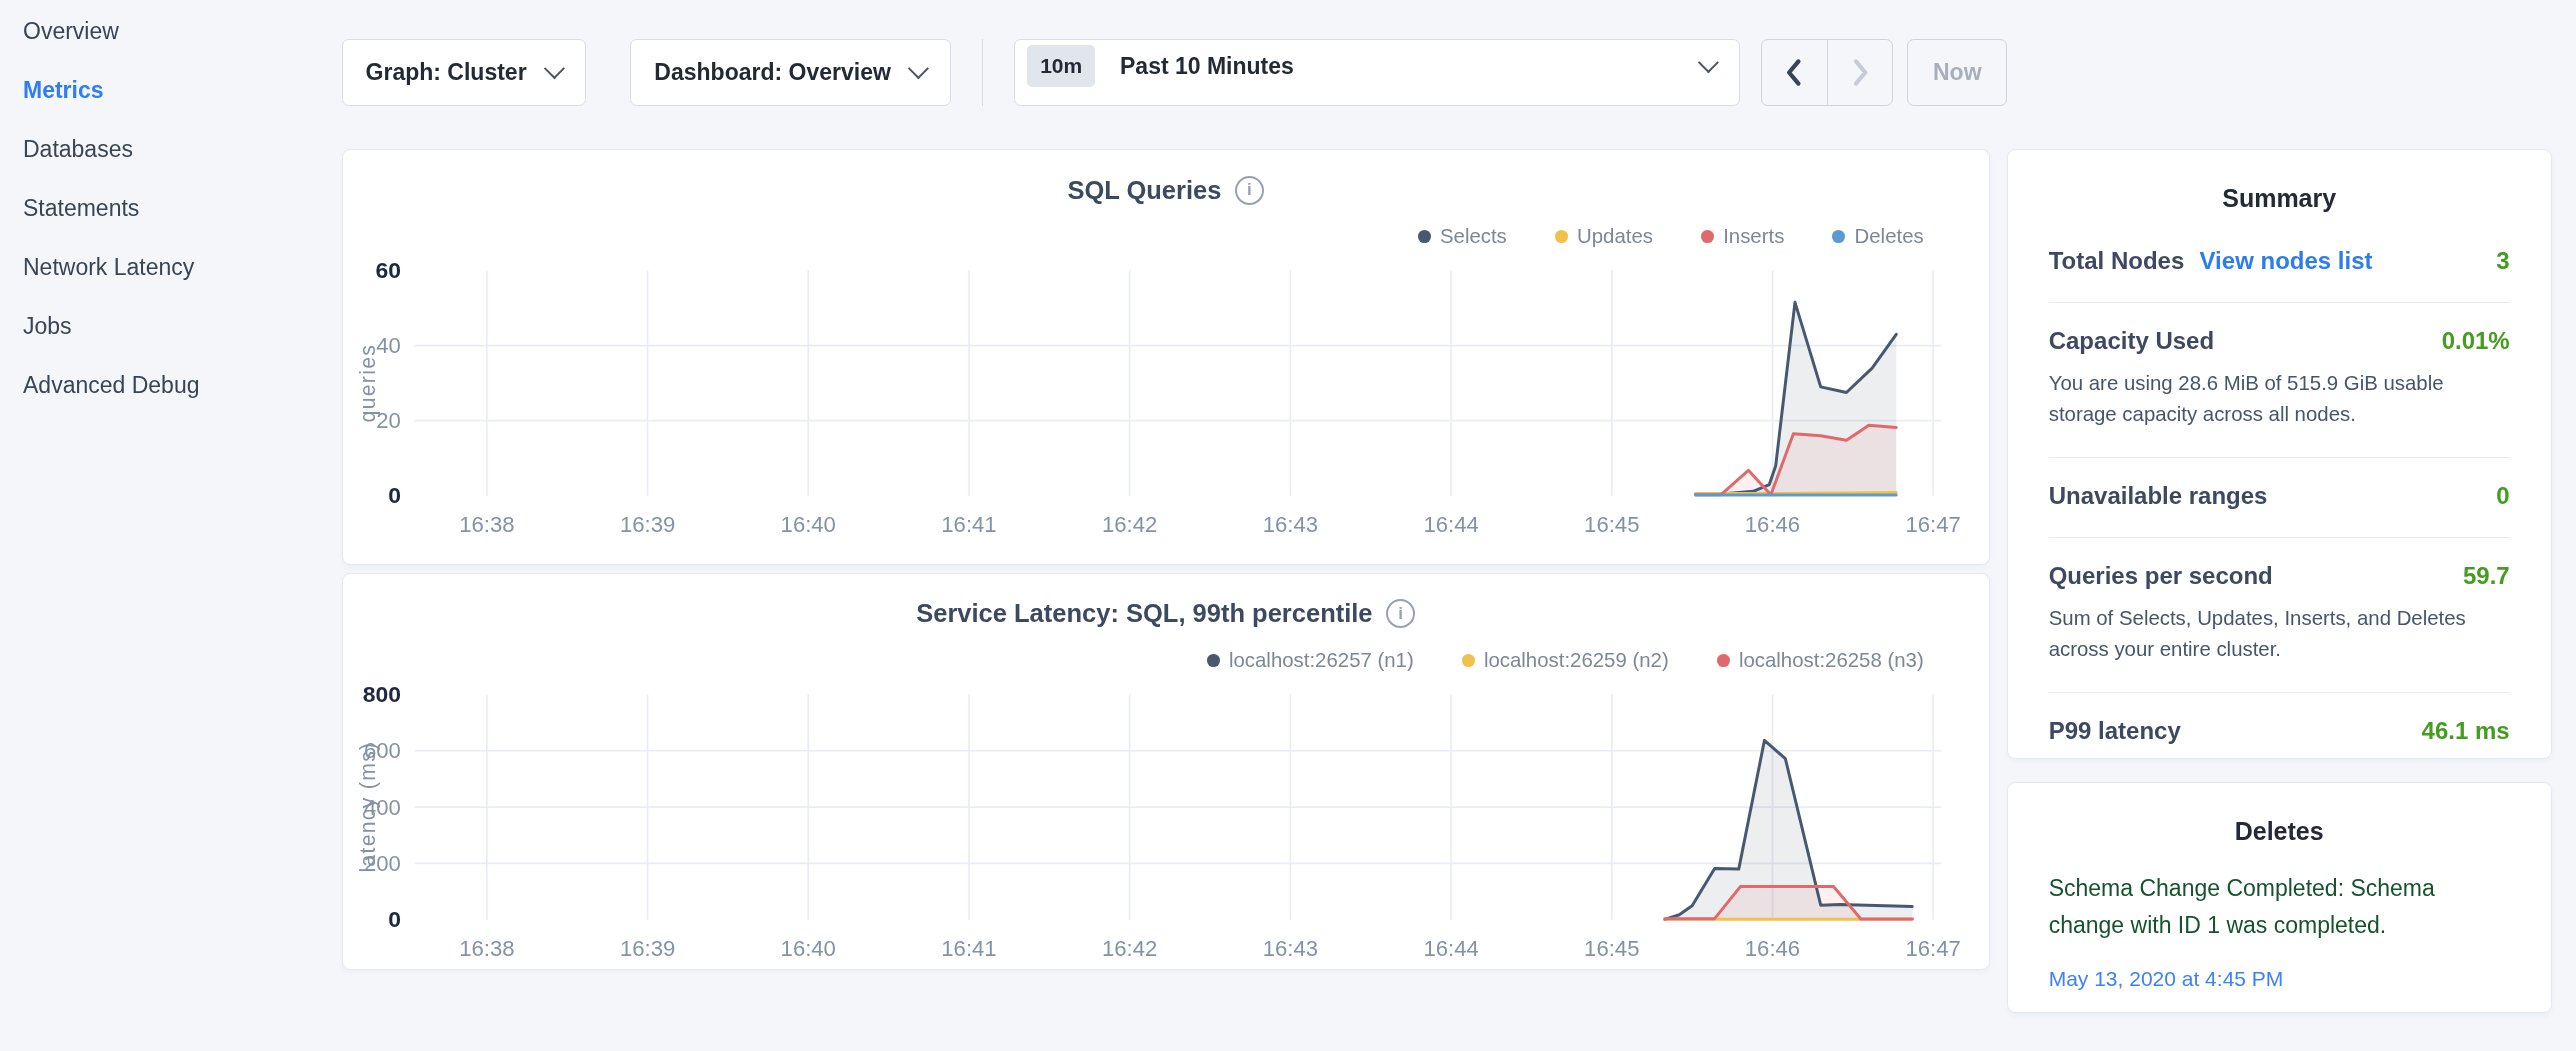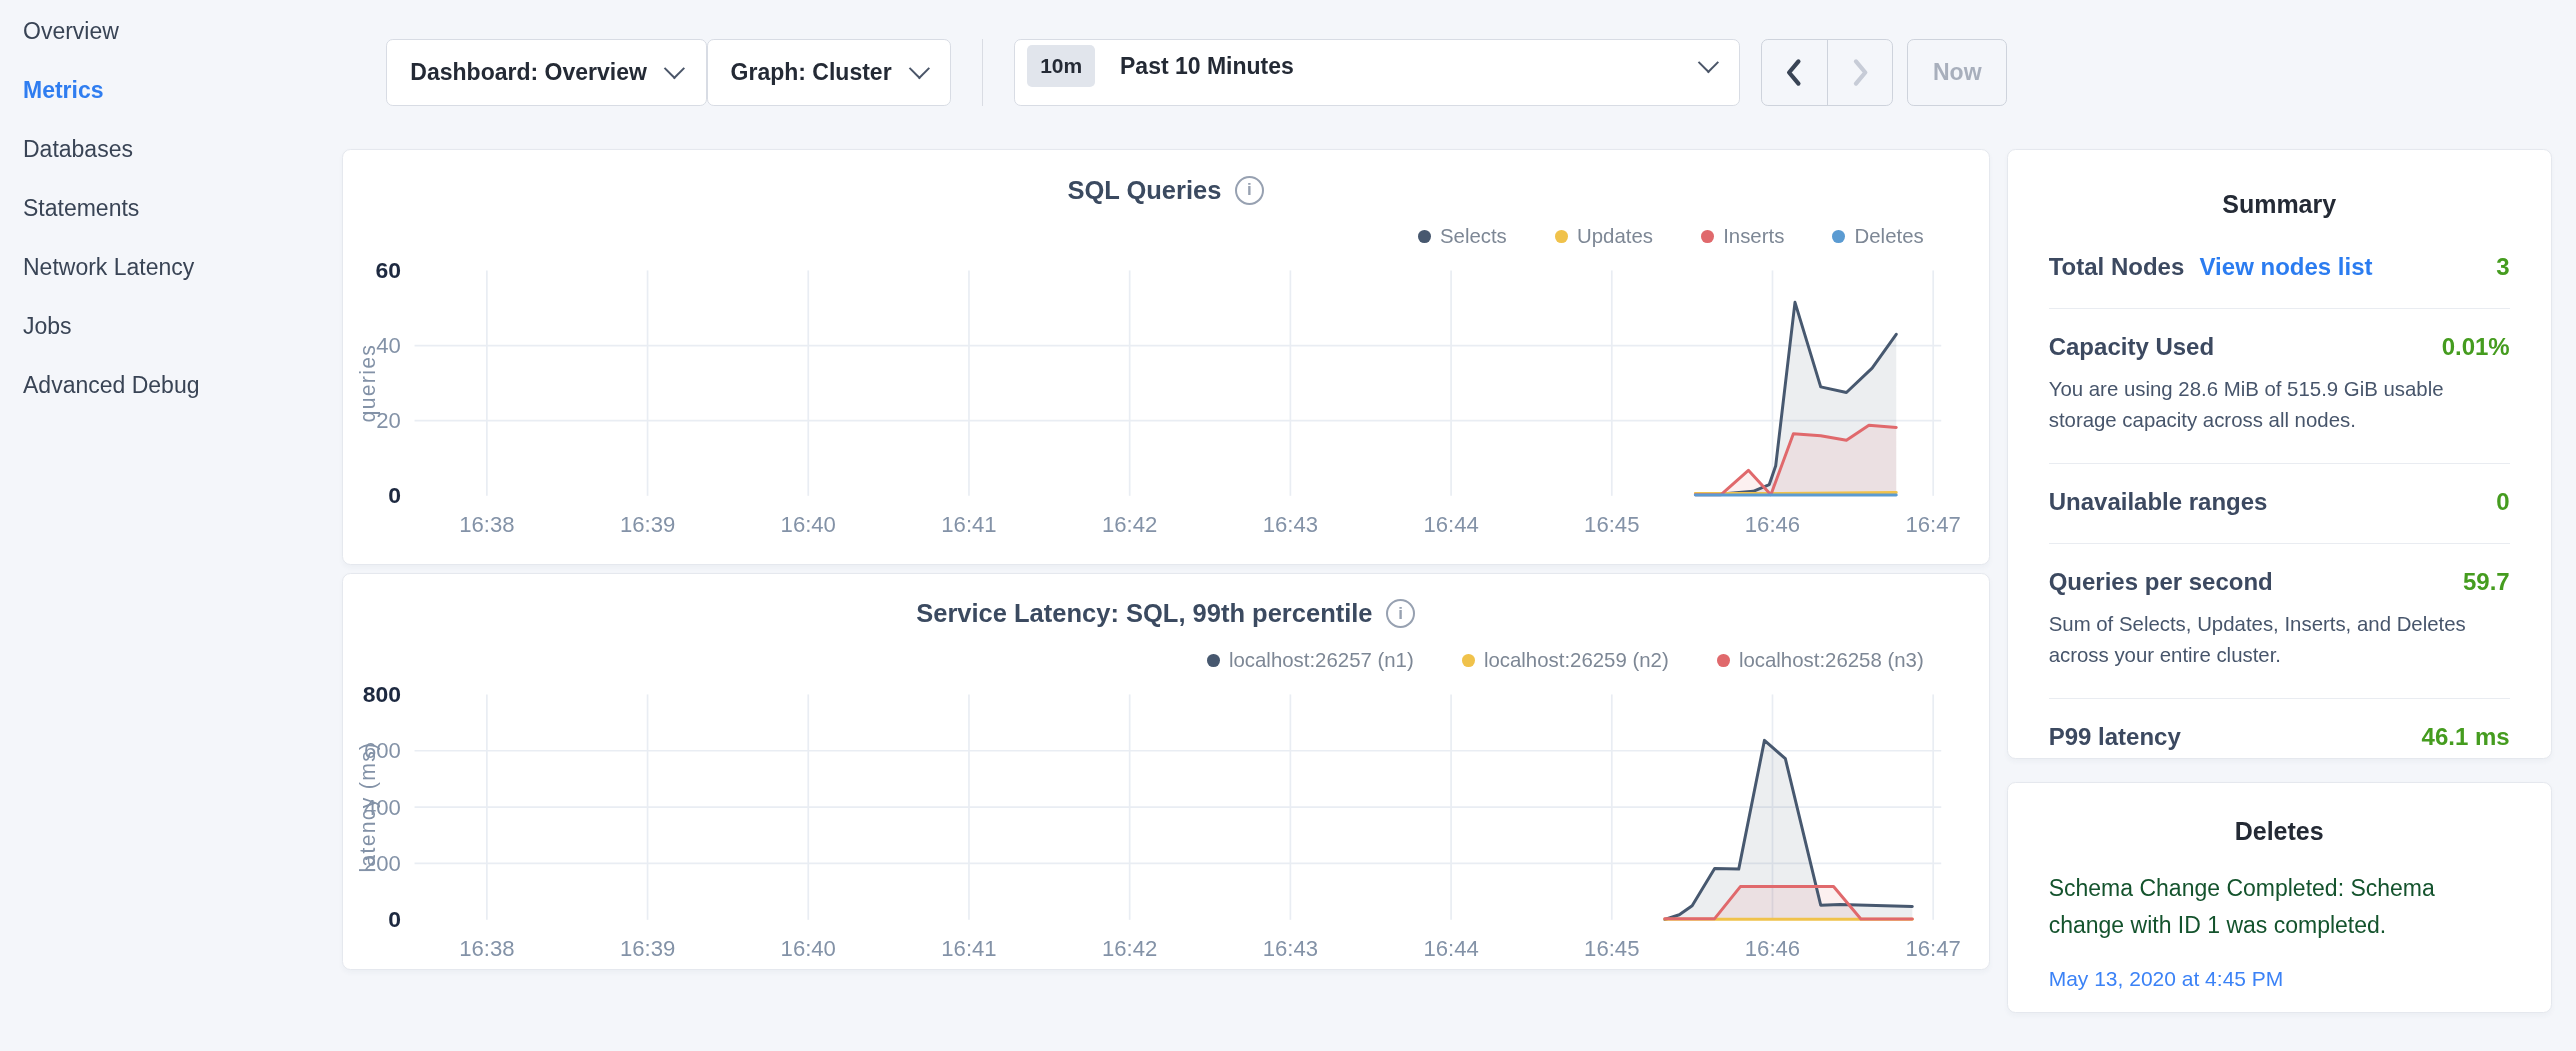--- a/index.html
+++ b/index.html
@@ -58,21 +58,21 @@
   .chart-svg{margin-left:12px}
   svg text{font-family:"Liberation Sans",sans-serif}
   .grid{stroke:#e9edf3;stroke-width:2}
   .xtick{fill:#8392a7;font-size:26px;text-anchor:middle}
   .ytick{fill:#8392a7;font-size:26px;text-anchor:end}
   .ytick.strong{fill:#1d2940;font-weight:700;font-size:27px}
   .ylabel{fill:#8392a7;font-size:25px;letter-spacing:1.5px}
 
   
   .right-col{width:545px;display:flex;flex-direction:column;gap:23px}
-  .summary-card{height:610px;padding:6px 41px}
+  .summary-card{height:610px;padding:0 41px}
   .panel-title{font-size:25px;font-weight:700;color:#242a35;text-align:center;margin:34px 0 10.2px}
   .srow{padding:24px 0 27px;border-bottom:1.7px solid #e9ecf1}
   .srow:last-child{border-bottom:none}
   .srow-top{display:flex;align-items:baseline}
   .srow-label{font-size:24px;font-weight:700;color:#3c4960}
   .srow-link{font-size:24px;font-weight:700;color:#2b7cf0;margin-left:15.3px;cursor:pointer;text-decoration:none}
   .srow-value{margin-left:auto;font-size:24px;font-weight:700;color:#459c1f}
   .srow-desc{font-size:20.4px;color:#47556b;line-height:31px;margin-top:12.8px}
   .events-card{flex:1;padding:0 41px}
   .event-msg{font-size:23px;color:#14532d;line-height:37px;margin:24px 0 0}
@@ -89,26 +89,26 @@
     <div class="side-item">Databases</div>
     <div class="side-item">Statements</div>
     <div class="side-item">Network Latency</div>
     <div class="side-item">Jobs</div>
     <div class="side-item">Advanced Debug</div>
   </aside>
 
   <main class="main">
 
     <div class="controls">
+      <button class="btn graph-btn">
+        <span>Graph: Cluster</span>
+        <span class="chev"></span>
+      </button>
       <button class="btn dash-btn">
         <span>Dashboard: Overview</span>
-        <span class="chev"></span>
-      </button>
-      <button class="btn graph-btn">
-        <span>Graph: Cluster</span>
         <span class="chev"></span>
       </button>
       <div class="vdivider"></div>
       <div class="time-picker">
         <span class="time-badge">10m</span>
         <span class="time-label">Past 10 Minutes</span>
         <span class="chev"></span>
       </div>
       <div class="arrow-group">
         <button class="arrow-btn">

